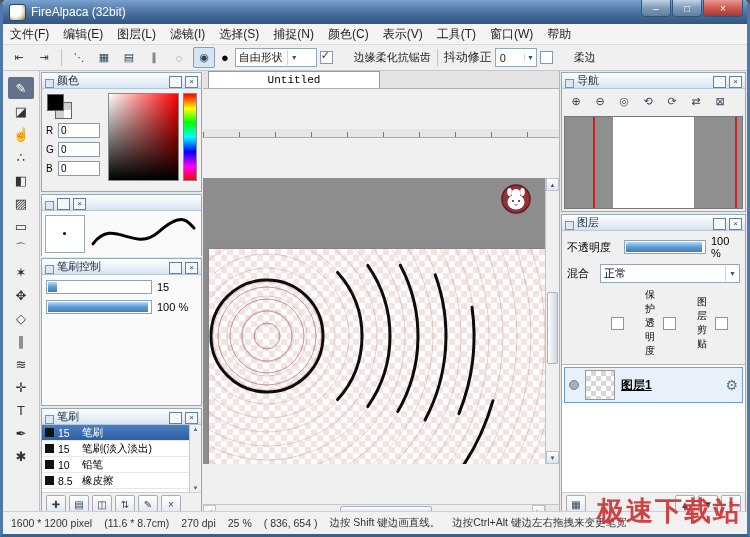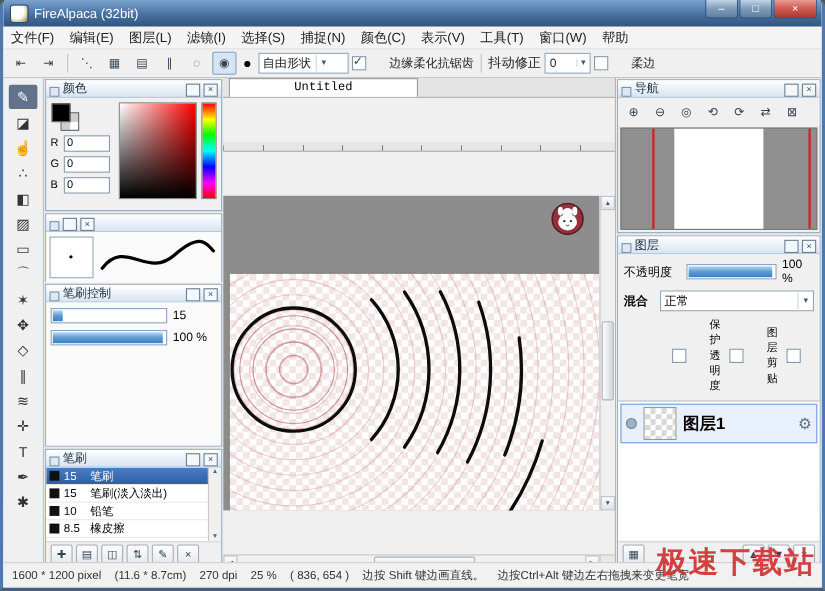--- a/index.html
+++ b/index.html
@@ -120,21 +120,21 @@
   .np-white{position:absolute;left:27%;width:46%;top:0;bottom:0;background:#fff;}
   .np-red{position:absolute;top:0;bottom:0;width:2px;background:#d02020;}
   
   .layerctrl{padding:4px 5px;background:#f0f0f0;font-size:11px;}
   .lrow{display:flex;align-items:center;gap:5px;margin-bottom:5px;}
   .layerlist{flex:1;background:#fff;border-top:1px solid #b8b8b8;padding:2px;}
   .layeritem{height:34px;display:flex;align-items:center;gap:6px;background:#e8f1fb;border:1px solid #6f9ed6;padding:0 4px;}
   .laydot{width:8px;height:8px;border-radius:50%;background:#9fb2c4;border:1px solid #718699;flex:none;}
   .laythumb{width:28px;height:28px;border:1px solid #999;flex:none;
         background:conic-gradient(#d8d8d8 25%,#fff 0 50%,#d8d8d8 0 75%,#fff 0) 0 0/10px 10px,#fff;}
-  .layname{font-weight:bold;font-size:15px;flex:1;}
+  .layname{font-weight:bold;font-size:12px;flex:1;text-decoration:underline;}
   .laygear{font-size:14px;color:#5a7186;}
   
   .statusbar{position:absolute;left:0;right:0;bottom:0;height:22px;background:#f1f1f1;border-top:1px solid #cfcfcf;
              display:flex;align-items:center;gap:12px;padding:0 8px;font-size:10.5px;color:#333;white-space:nowrap;overflow:hidden;}
   .watermark{position:absolute;right:5px;bottom:5px;font-size:27px;font-weight:bold;color:#cf3333;
              letter-spacing:2px;z-index:60;opacity:.92;}
   .spinbox{height:17px;width:36px;background:#fff;border:1px solid #93a7ba;display:flex;align-items:center;
            font-size:11px;padding:0 0 0 4px;justify-content:space-between;}
   .spinbox .arr{font-size:7px;color:#456;border-left:1px solid #ccd6e0;padding:0 2px;}
 </style>
@@ -441,21 +441,21 @@
         </div>
         <div class="layerctrl">
           <div class="lrow">
             <span style="width:52px;flex:none;">不透明度</span>
             <div class="slider" style="width:80px;">
               <div class="fill" style="width:76px;"></div>
             </div>
             <span>100 %</span>
           </div>
           <div class="lrow">
-            <span style="width:28px;flex:none;font-weight:bold;">混合</span>
+            <span style="width:28px;flex:none;">混合</span>
             <div class="selectbox" style="flex:1;">
               <span>正常</span>
               <span class="arr" style="margin-left:auto;">▼</span>
             </div>
           </div>
           <div class="lrow" style="gap:8px;font-size:10px;margin-bottom:2px;margin-left:44px;">
             <label class="cbrow" style="font-size:10px;">
               <span class="cb"></span>
               <span>保护透明度</span>
             </label>

